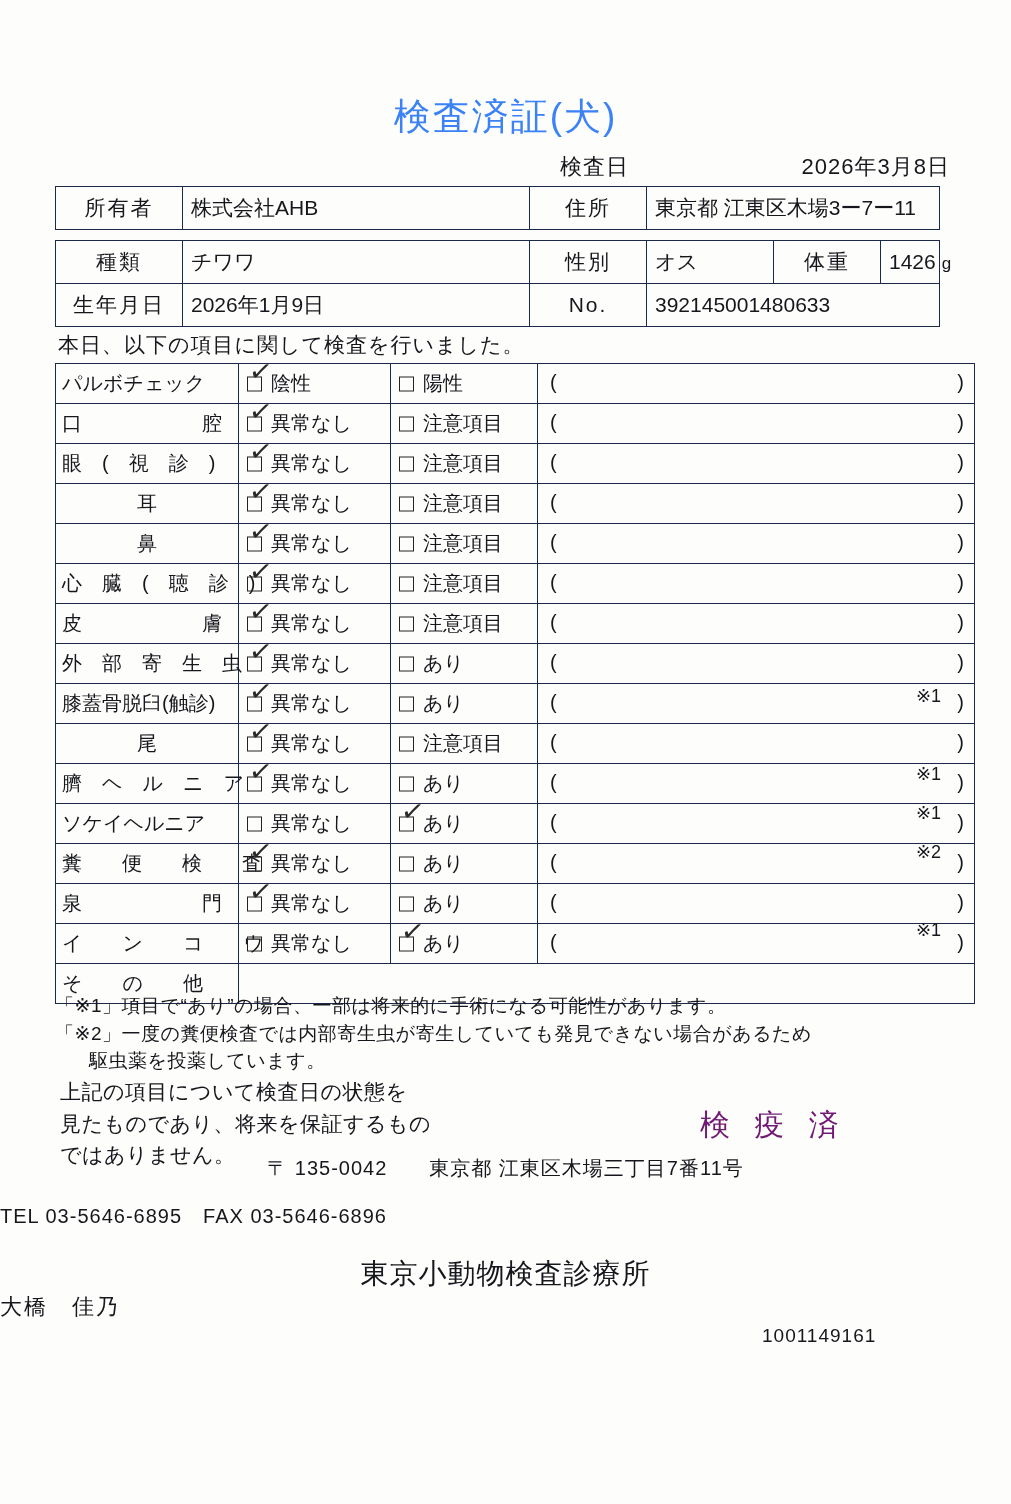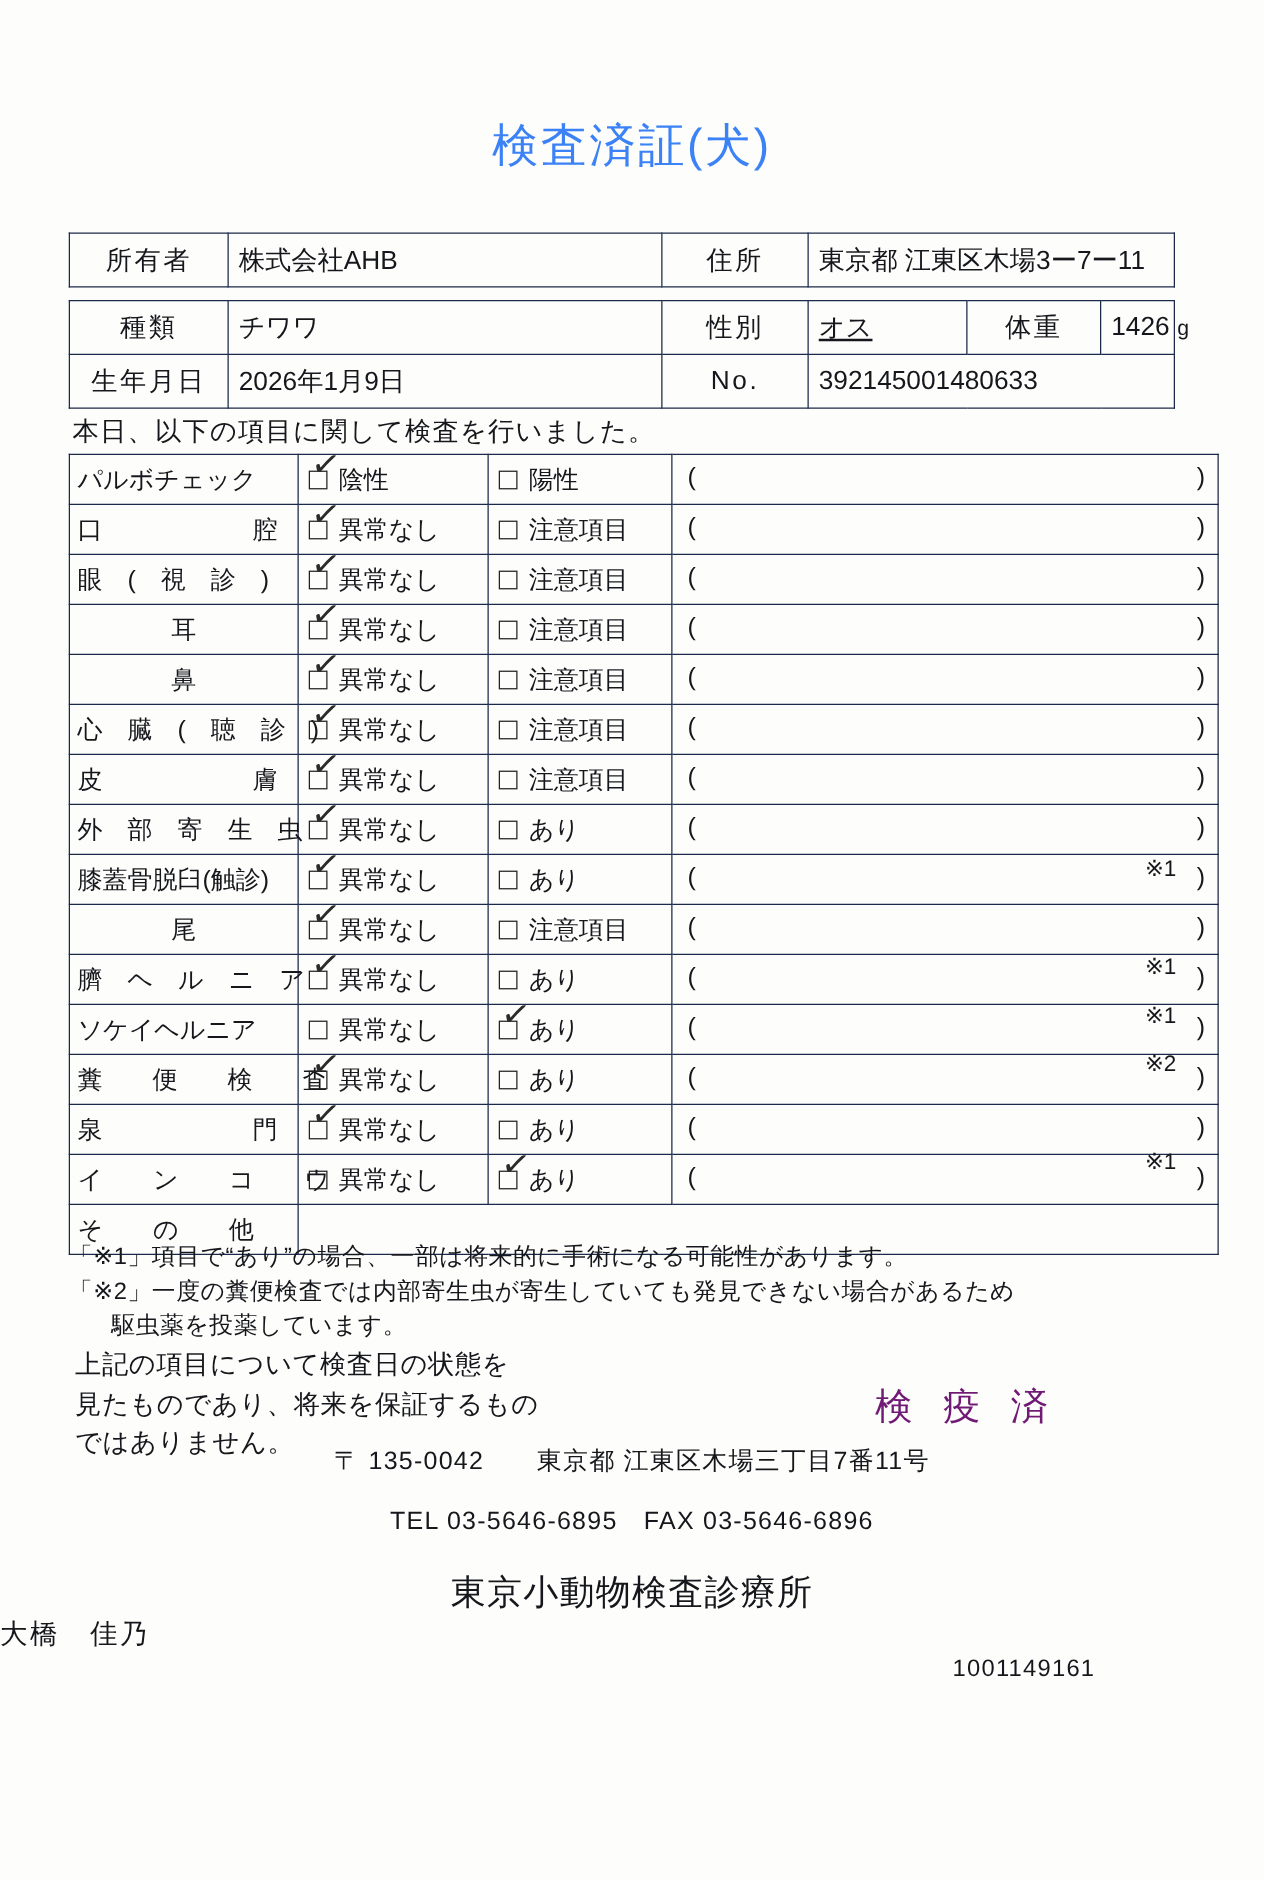--- a/index.html
+++ b/index.html
@@ -72,21 +72,21 @@
   #owner-table { top: 186px; left: 55px; width: 885px; }
   #owner-table td.c1 { width: 110px; }
   #owner-table td.c2 { width: 330px; }
   #owner-table td.c3 { width: 100px; }
 
   
   #info-table { top: 240px; left: 55px; width: 885px; }
   #info-table td.k1 { width: 110px; }
   #info-table td.k2 { width: 330px; }
   #info-table td.k3 { width: 100px; }
-  #info-table td.k4 { width: 110px; text-decoration: underline; }
+  #info-table td.k4 { width: 110px; }
   #info-table td.k5 { width: 90px; }
 
   .weight-cell {
     text-align: right;
     padding-right: 10px !important;
   }
   .weight-unit {
     font-size: 17px;
     margin-left: 6px;
   }
@@ -198,21 +198,21 @@
     width: 1011px;
     text-align: center;
     font-size: 20px;
     letter-spacing: 1px;
   }
   .tel {
     position: absolute;
     top: 1203px;
     left: 0;
     width: 1011px;
-    text-align: center;
+    text-align: left;
     font-size: 20px;
     letter-spacing: 1px;
   }
   .clinic {
     position: absolute;
     top: 1255px;
     left: 0;
     width: 1011px;
     text-align: center;
     font-size: 28px;
@@ -235,20 +235,24 @@
     letter-spacing: 1px;
   }
 </style>
 </head>
 <body>
 
 <div class="page">
 
   <div class="title">検査済証(犬)</div>
 
+  <div class="examdate-row">
+    <span>検査日</span>
+    <span>2026年3月8日</span>
+  </div>
 
   <table class="tbl" id="owner-table">
     <tbody>
         <tr>
       <td class="c1 lbl">所有者</td>
       <td class="c2 val">株式会社AHB</td>
       <td class="c3 lbl">住所</td>
       <td class="val">東京都 江東区木場3ー7ー11</td>
     </tr>
   </tbody>

